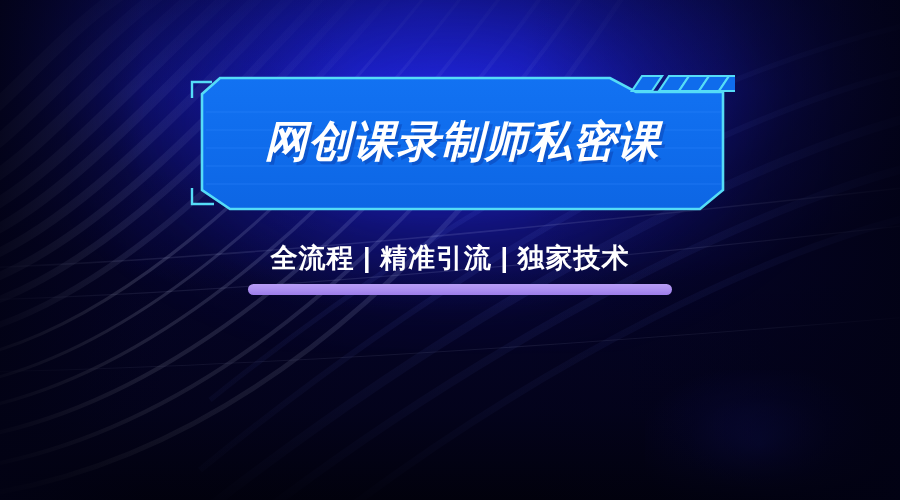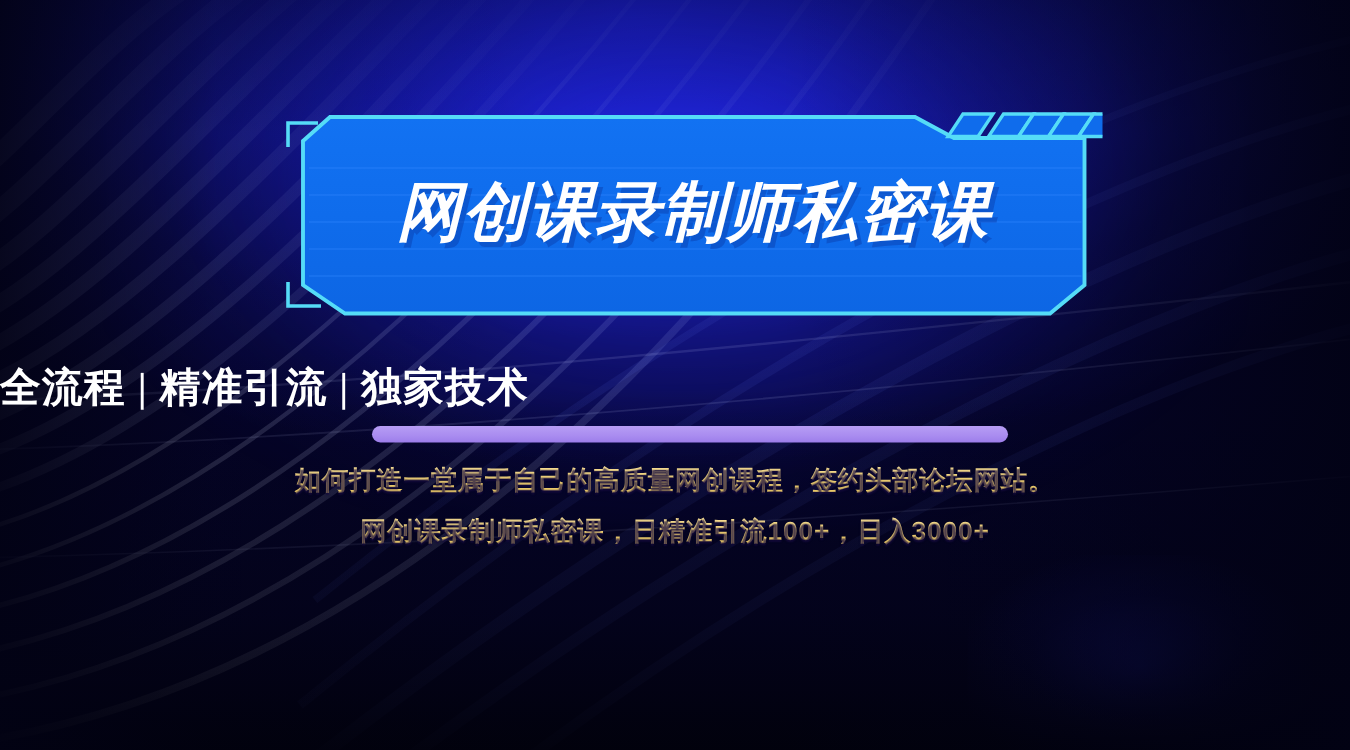--- a/index.html
+++ b/index.html
@@ -91,21 +91,21 @@
     padding-bottom: 4px;
     box-sizing: border-box;
   }
 
   
   .sub-wrap {
     position: absolute;
     left: 0;
     top: 240px;
     width: 900px;
-    font-family: Liberation Serif, serif;
+    text-align: center;
   }
   .sub-underline {
     position: absolute;
     left: 248px;
     top: 44px;
     width: 424px;
     height: 11px;
     border-radius: 6px;
     background: linear-gradient(180deg, #b79df5 0%, #a98cf0 60%, #9c7dea 100%);
   }
@@ -254,18 +254,14 @@
     </svg>
 
     <div class="banner-title">网创课录制师私密课</div>
   </div>
 
   <div class="sub-wrap">
     <div class="sub-underline"></div>
     <span class="sub-text">全流程 | 精准引流 | 独家技术</span>
   </div>
 
-  <div class="body-wrap">
-    <div class="body-line">如何打造一堂属于自己的高质量网创课程，签约头部论坛网站。</div>
-    <div class="body-line">网创课录制师私密课，日精准引流100+，日入3000+</div>
-  </div>
 
 </div>
 
 </body></html>

